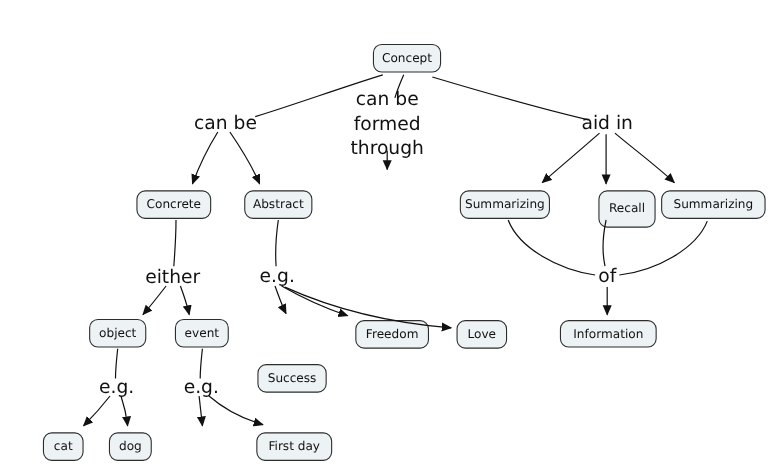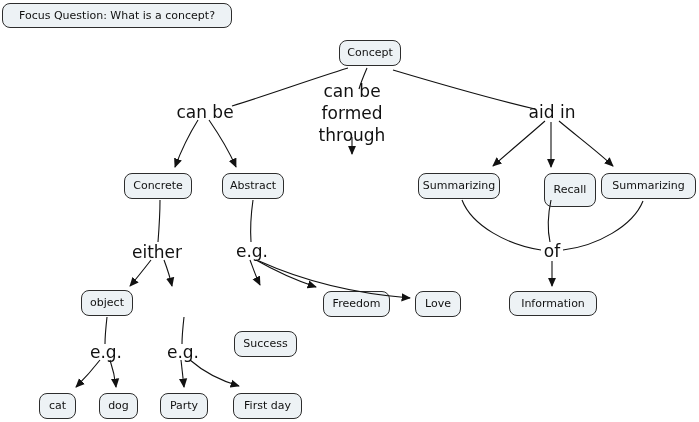--- a/index.html
+++ b/index.html
@@ -42,36 +42,35 @@
     pointer-events:none;
   }
   svg.edges .link{fill:none;stroke:var(--line);stroke-width:1.1;}
   svg.edges .ah{fill:var(--line);}
 </style>
 </head>
 <body>
 
 <div class="canvas">
 
-  <div class="node" style="left:2px;top:3px;width:230px;height:25px;padding:0 8px;">Focus Question: What is a concept?</div>
 
   <div class="node" style="left:339px;top:40px;width:62px;height:26px;">Concept</div>
   <div class="node" style="left:124px;top:173px;width:68px;height:26px;">Concrete</div>
   <div class="node" style="left:222px;top:173px;width:62px;height:26px;">Abstract</div>
   <div class="node" style="left:418px;top:173px;width:82px;height:26px;">Summarizing</div>
   <div class="node" style="left:544px;top:173px;width:52px;height:34px;">Recall</div>
   <div class="node" style="left:601px;top:173px;width:95px;height:26px;">Summarizing</div>
   <div class="node" style="left:81px;top:290px;width:52px;height:26px;">object</div>
+  <div class="node" style="left:159px;top:290px;width:49px;height:26px;">event</div>
   <div class="node" style="left:234px;top:291px;width:63px;height:26px;margin-top:40px;">Success</div>
   <div class="node" style="left:323px;top:291px;width:67px;height:26px;">Freedom</div>
   <div class="node" style="left:415px;top:291px;width:46px;height:26px;">Love</div>
   <div class="node" style="left:509px;top:291px;width:88px;height:25px;">Information</div>
   <div class="node" style="left:39px;top:393px;width:37px;height:26px;">cat</div>
   <div class="node" style="left:99px;top:393px;width:39px;height:26px;">dog</div>
-  <div class="node" style="left:160px;top:393px;width:48px;height:26px;">Party</div>
   <div class="node" style="left:233px;top:393px;width:69px;height:26px;">First day</div>
 
   <div class="phrase" style="left:205px;top:112px;">can be</div>
   <div class="phrase" style="left:352px;top:113px;">can be
 formed
 through</div>
   <div class="phrase" style="left:552px;top:112px;">aid in</div>
   <div class="phrase" style="left:157px;top:252px;">either</div>
   <div class="phrase" style="left:252px;top:251px;">e.g.</div>
   <div class="phrase" style="left:552px;top:251px;">of</div>

